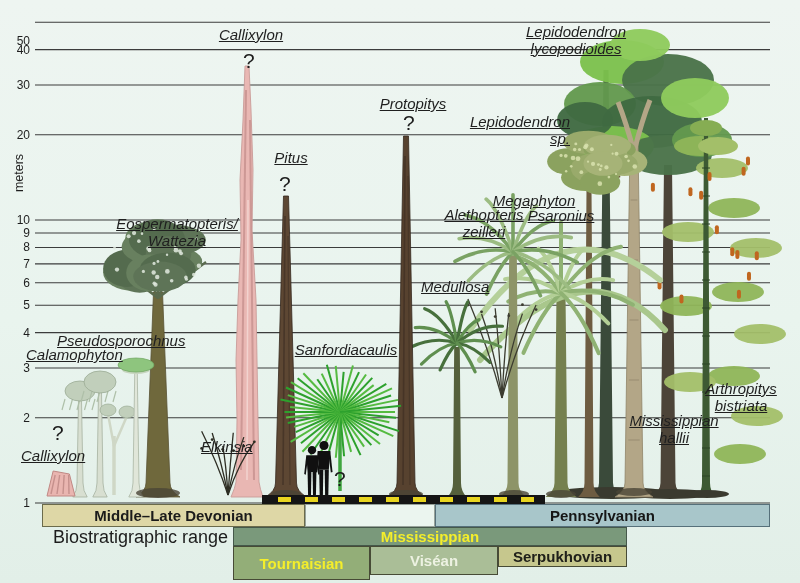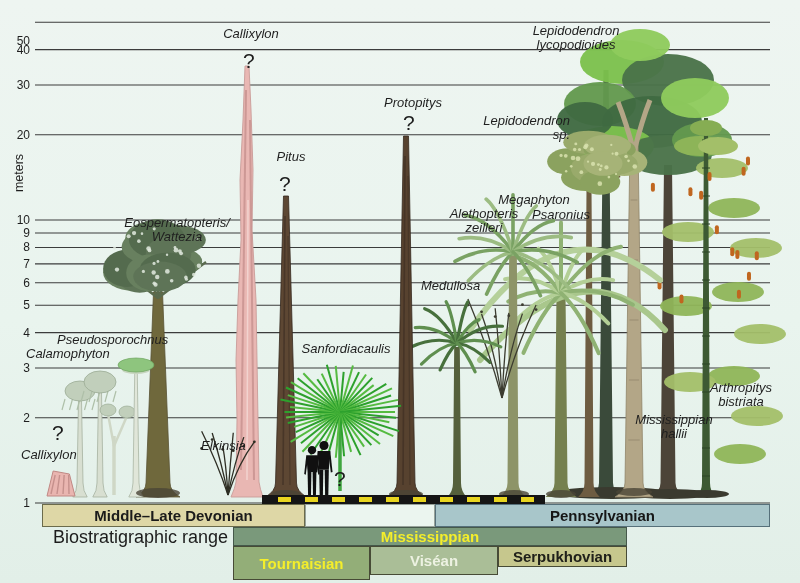--- a/index.html
+++ b/index.html
@@ -4,22 +4,22 @@
 <style>
   html,body{margin:0;padding:0;background:#e9f4ee;}
   .fig{position:relative;width:800px;height:583px;overflow:hidden;
        background:linear-gradient(180deg,#eef5f1 0%,#e9f4ee 55%,#e2efe8 100%);
        font-family:"Liberation Sans",sans-serif;}
   svg.scene{position:absolute;left:0;top:0;z-index:1;}
   .tick{position:absolute;left:0;width:30px;text-align:right;font-size:12px;
         color:#1e1e1e;line-height:14px;z-index:2;}
   .axis-unit{position:absolute;left:19px;top:173px;white-space:nowrap;font-size:12.5px;color:#1e1e1e;
         transform:translate(-50%,-50%) rotate(-90deg);z-index:2;}
-  .tlabel{position:absolute;font-style:italic;font-size:13px;color:#1f1f1f;line-height:1.1;
-        z-index:4;white-space:nowrap;}
+  .tlabel{position:absolute;font-style:italic;font-size:15px;color:#1f1f1f;line-height:1.1;
+        z-index:4;white-space:nowrap;text-decoration:underline;}
   .tlabel.center{transform:translateX(-50%);text-align:center;}
   .tlabel.right{transform:translateX(-100%);text-align:right;}
   .qmark{position:absolute;font-size:21px;color:#1c1c1c;z-index:4;}
   .bar{position:absolute;display:flex;align-items:center;justify-content:center;
        font-weight:bold;font-size:15px;box-sizing:border-box;border:1px solid #474b36;z-index:3;}
   .biostrat{position:absolute;left:30px;top:528px;width:198px;height:18px;line-height:18px;
        text-align:right;font-size:18px;color:#1c1c1c;z-index:3;}
   .scalebar{position:absolute;left:262px;top:495px;width:283px;height:9px;box-sizing:border-box;
        border:2px solid #151515;
        background:repeating-linear-gradient(90deg,#151515 0 14px,#e8d51f 14px 27px);z-index:3;}

